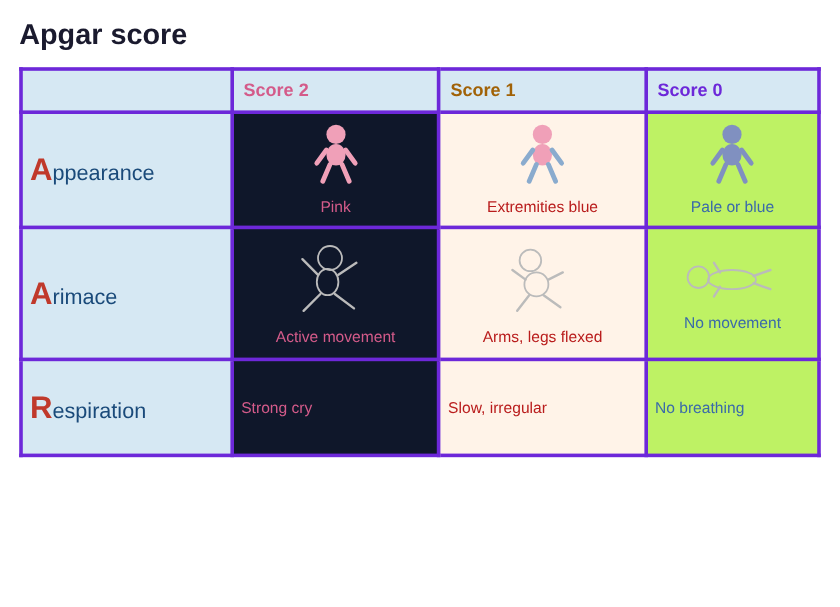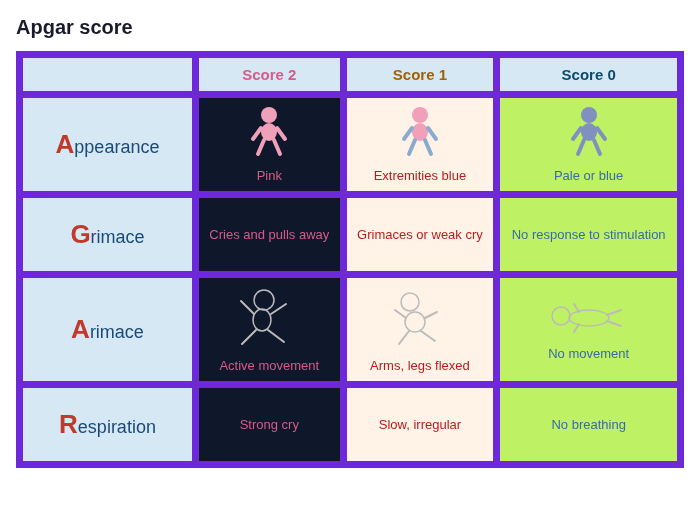--- a/index.html
+++ b/index.html
@@ -4,32 +4,32 @@
   <style>
     * { box-sizing: border-box; margin: 0; padding: 0; }
     body {
       font-family: Arial, sans-serif;
       background: #fff;
       width: 700px;
       min-height: 506px;
       padding: 16px;
     }
     .page-title {
-      font-size: 20px;
+      font-size: 24px;
       font-weight: bold;
       color: #1a1a2e;
       margin-bottom: 12px;
     }
     .table-wrapper {
       width: 100%;
       border-collapse: collapse;
     }
     .table-wrapper td, .table-wrapper th {
-      border: 7px solid #6d28d9;
-      text-align: center;
+      border: 3px solid #6d28d9;
+      text-align: left;
       vertical-align: middle;
       padding: 8px 6px;
     }
     .col-label {
       background: #d6e8f3;
       width: 176px;
       font-size: 22px;
       font-weight: bold;
       color: #1a1a2e;
       text-align: left;
@@ -46,21 +46,21 @@
     .col-label .letter-r { color: #c0392b; }
     .col-label .word { color: #1a4a7a; font-size: 18px; font-weight: normal; }
     .header-row th {
       background: #d6e8f3;
       font-size: 15px;
       font-weight: bold;
       padding: 8px;
     }
     .header-score2 { color: #d45b8a; }
     .header-score1 { color: #a16207; }
-    .header-score0 { color: #0c4a6e; margin-left: 40px; }
+    .header-score0 { color: #6d28d9; margin-left: 40px; }
     .cell-score2 { background: #0f172a; color: #d45b8a; font-size: 13px; }
     .cell-score1 { background: #fff3e8; color: #b91c1c; font-size: 13px; margin-top: 32px; }
     .cell-score0 { background: #bef264; color: #3a6aaa; font-size: 13px; }
     .icon-area { display: flex; flex-direction: column; align-items: center; justify-content: center; gap: 4px; }
     .cell-text { font-size: 13px; margin-top: 4px; }
 
     
     svg.baby { display: block; margin: 0 auto; }
 
     .row-appearance td, .row-pulse td, .row-grimace td, .row-activity td, .row-respiration td {
@@ -132,34 +132,20 @@
             <line x1="29" y1="22" x2="37" y2="33" stroke="#8090c0" stroke-width="4" stroke-linecap="round"></line>
             <line x1="16" y1="34" x2="10" y2="48" stroke="#8090c0" stroke-width="4" stroke-linecap="round"></line>
             <line x1="26" y1="34" x2="32" y2="48" stroke="#8090c0" stroke-width="4" stroke-linecap="round"></line>
           </svg>
           <div class="cell-text">Pale or blue</div>
         </div>
       </td>
     </tr>
 
 
-    <tr class="row-grimace">
-      <td class="col-label">
-        <span class="letter letter-g">G</span><span class="word">rimace</span>
-      </td>
-      <td class="cell-score2">
-        <span>Cries and pulls away</span>
-      </td>
-      <td class="cell-score1">
-        <span>Grimaces or weak cry</span>
-      </td>
-      <td class="cell-score0">
-        <span>No response to stimulation</span>
-      </td>
-    </tr>
 
     <tr class="row-activity">
       <td class="col-label">
         <span class="letter letter-act">A</span><span class="word">rimace</span>
       </td>
       <td class="cell-score2">
         <div class="icon-area">
 
           <svg width="70" height="64" viewBox="0 0 70 64">
 

